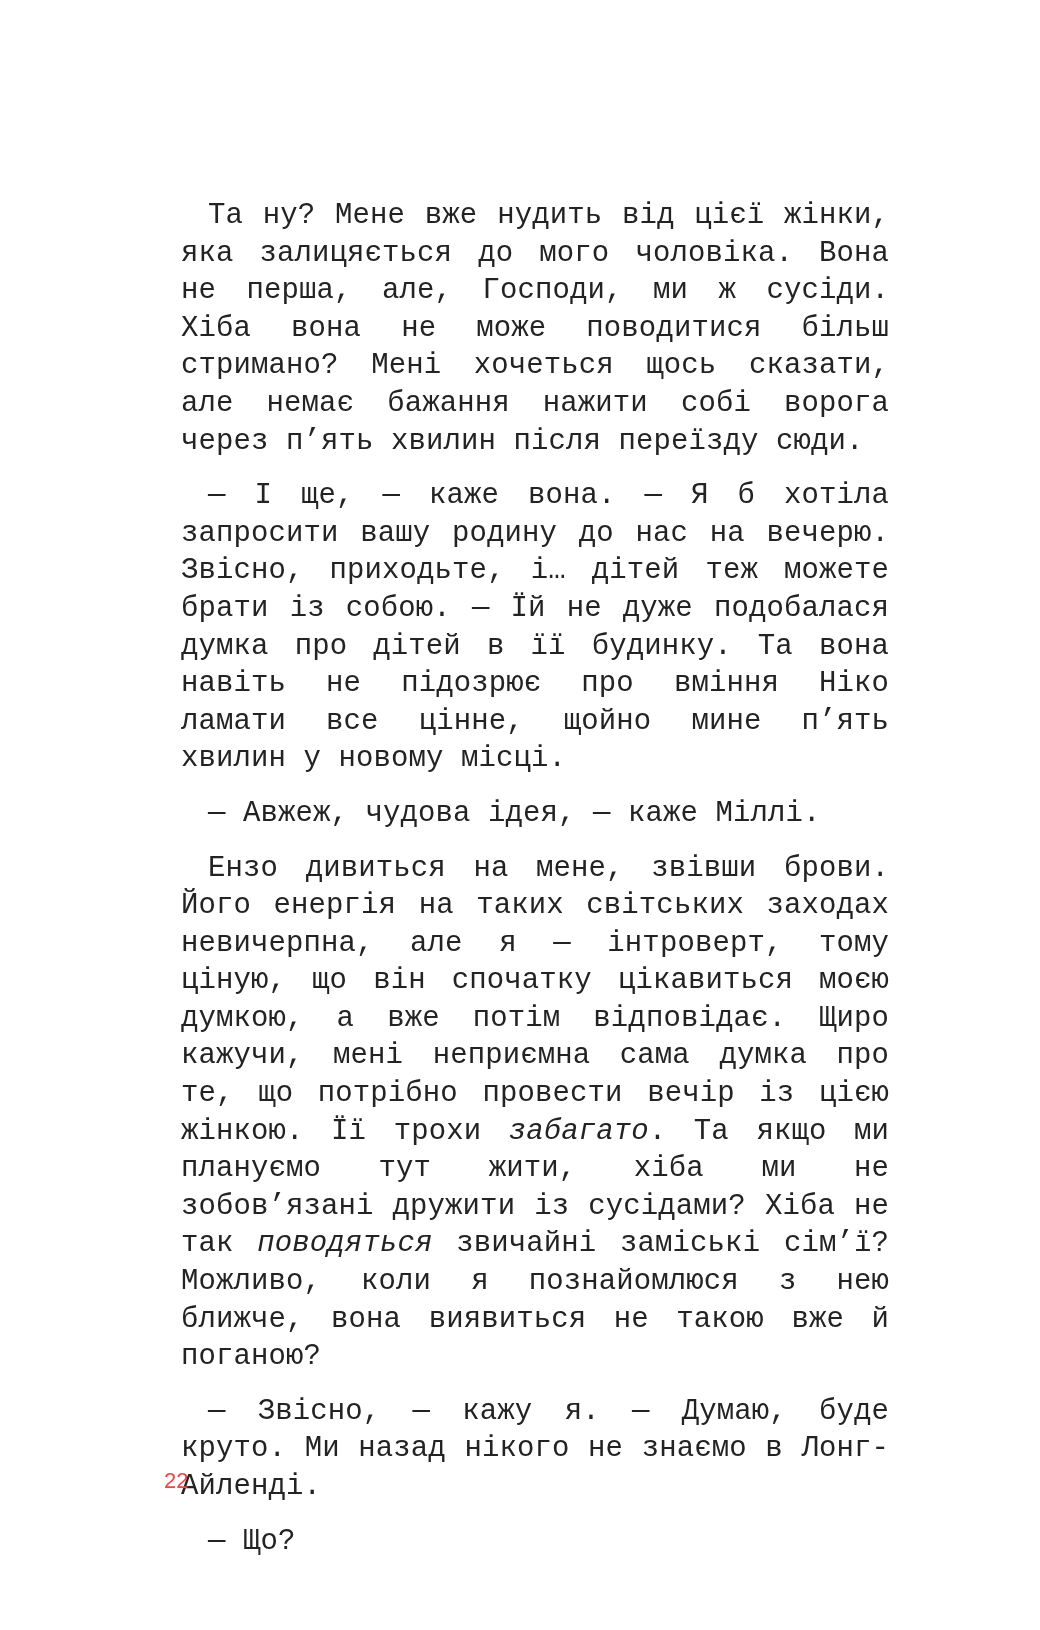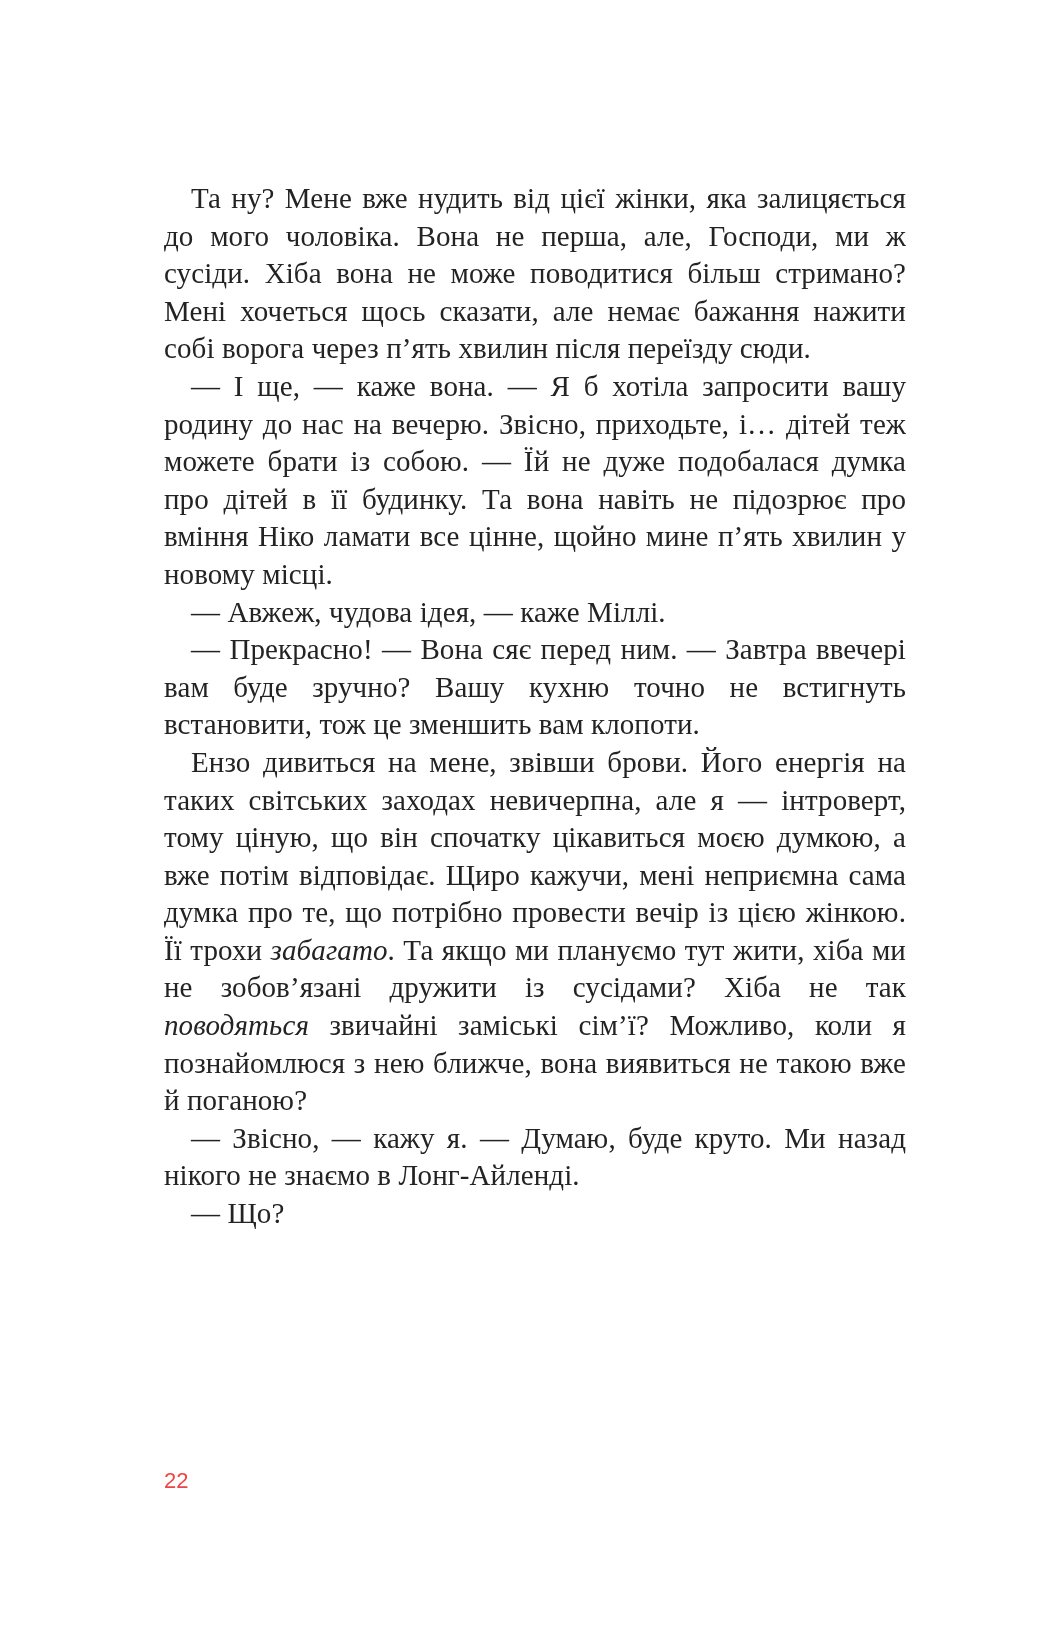--- a/index.html
+++ b/index.html
@@ -21,22 +21,23 @@
     top: 180px;
     width: 742px;
     font-size: 29px;
     line-height: 37.6px;
     color: #232323;
     text-align: justify;
     text-justify: inter-word;
     letter-spacing: 0.1px;
   }
   .para {
-    margin: 0;
+    margin: 17px;
     text-indent: 27px;
+    font-family: Liberation Mono, monospace;
   }
   .para em {
     font-style: italic;
   }
   .page-number {
     position: absolute;
     left: 164px;
     top: 1468px;
     width: 742px;
     text-align: left;
@@ -46,19 +47,18 @@
   }
 </style>
 </head>
 <body>
 
 <div class="page" style="background: rgb(255, 255, 255);">
   <div class="text-block" id="text-block" style="color: rgb(35, 35, 35);">
       <p class="para"><span>Та ну? Мене вже нудить від цієї жінки, яка залицяється до мого чоловіка. Вона не перша, але, Господи, ми ж сусіди. Хіба вона не може поводитися більш стримано? Мені хочеться щось сказати, але немає бажання нажити собі ворога через п’ять хвилин після переїзду сюди.</span></p>
       <p class="para"><span>— І ще, — каже вона. — Я б хотіла запросити вашу родину до нас на вечерю. Звісно, приходьте, і… дітей теж можете брати із собою. — Їй не дуже подобалася думка про дітей в її будинку. Та вона навіть не підозрює про вміння Ніко ламати все цінне, щойно мине п’ять хвилин у новому місці.</span></p>
       <p class="para"><span>— Авжеж, чудова ідея, — каже Міллі.</span></p>
-      <p class="para"><span>— Прекрасно! — Вона сяє перед ним. — Завтра ввечері вам буде зручно? Вашу кухню точно не встигнуть встановити, тож це зменшить вам клопоти.</span></p>
       <p class="para"><span>Ензо дивиться на мене, звівши брови. Його енергія на таких світських заходах невичерпна, але я — інтроверт, тому ціную, що він спочатку цікавиться моєю думкою, а вже потім відповідає. Щиро кажучи, мені неприємна сама думка про те, що потрібно провести вечір із цією жінкою. Її трохи </span><em>забагато</em><span>. Та якщо ми плануємо тут жити, хіба ми не зобов’язані дружити із сусідами? Хіба не так </span><em>поводяться</em><span> звичайні заміські сім’ї? Можливо, коли я познайомлюся з нею ближче, вона виявиться не такою вже й поганою?</span></p>
       <p class="para"><span>— Звісно, — кажу я. — Думаю, буде круто. Ми назад нікого не знаємо в Лонг-Айленді.</span></p>
       <p class="para"><span>— Що?</span></p>
     </div>
   <div class="page-number">22</div>
 </div>
 
 </body></html>

